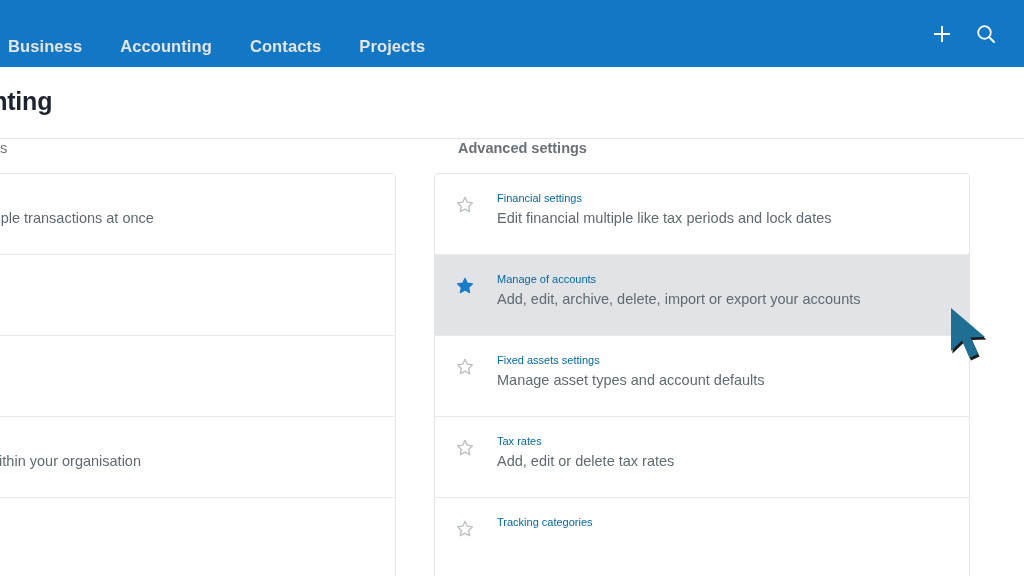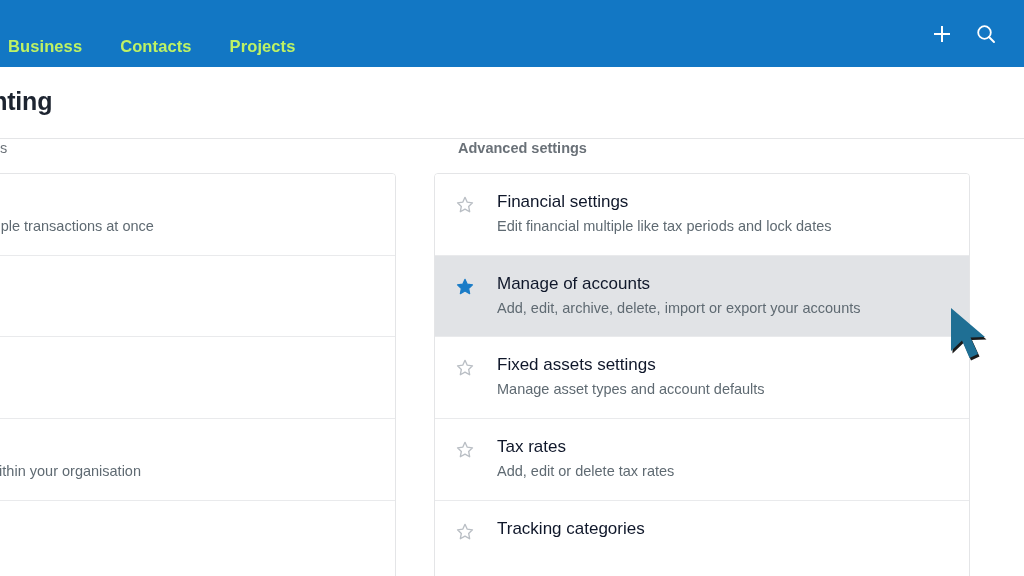--- a/index.html
+++ b/index.html
@@ -31,21 +31,21 @@
     display: flex;
     align-items: center;
   }
   .nav-item {
     position: relative;
     height: 67px;
     display: flex;
     align-items: center;
     padding: 0 19px;
     box-sizing: border-box;
-    color: #bef264;
+    color: #e5e5e5;
     font-size: 16.5px;
     font-weight: bold;
     letter-spacing: 0.1px;
     cursor: pointer;
     white-space: nowrap;
     margin-top: 26px;
   }
   .nav-item.first { padding-left: 8px; }
   .nav-item.active::after {
     content: "";
@@ -145,22 +145,22 @@
     width: 42px;
     flex: 0 0 42px;
     padding-top: 4px;
     display: flex;
     align-items: flex-start;
   }
   .star-cell svg { display: block; }
 
   .row-text { flex: 1 1 auto; min-width: 0; }
   .row-title {
-    font-size: 17px;
-    color: #0f172a;
+    font-size: 11px;
+    color: #0369a1;
     line-height: 1.3;
     margin-bottom: 4px;
     white-space: nowrap;
   }
   .row-desc {
     font-size: 14.5px;
     color: #5f6a72;
     line-height: 1.35;
     white-space: nowrap;
   }
@@ -182,20 +182,23 @@
 </style>
 </head>
 <body>
 
 <div class="topnav">
 
   <div class="nav-items">
     <div class="nav-item first">
       <span>Business</span>
     </div>
+    <div class="nav-item active">
+      <span>Accounting</span>
+    </div>
     <div class="nav-item">
       <span>Contacts</span>
     </div>
     <div class="nav-item">
       <span>Projects</span>
     </div>
   </div>
 
   <div class="nav-actions">
     <div class="nav-icon-btn">

